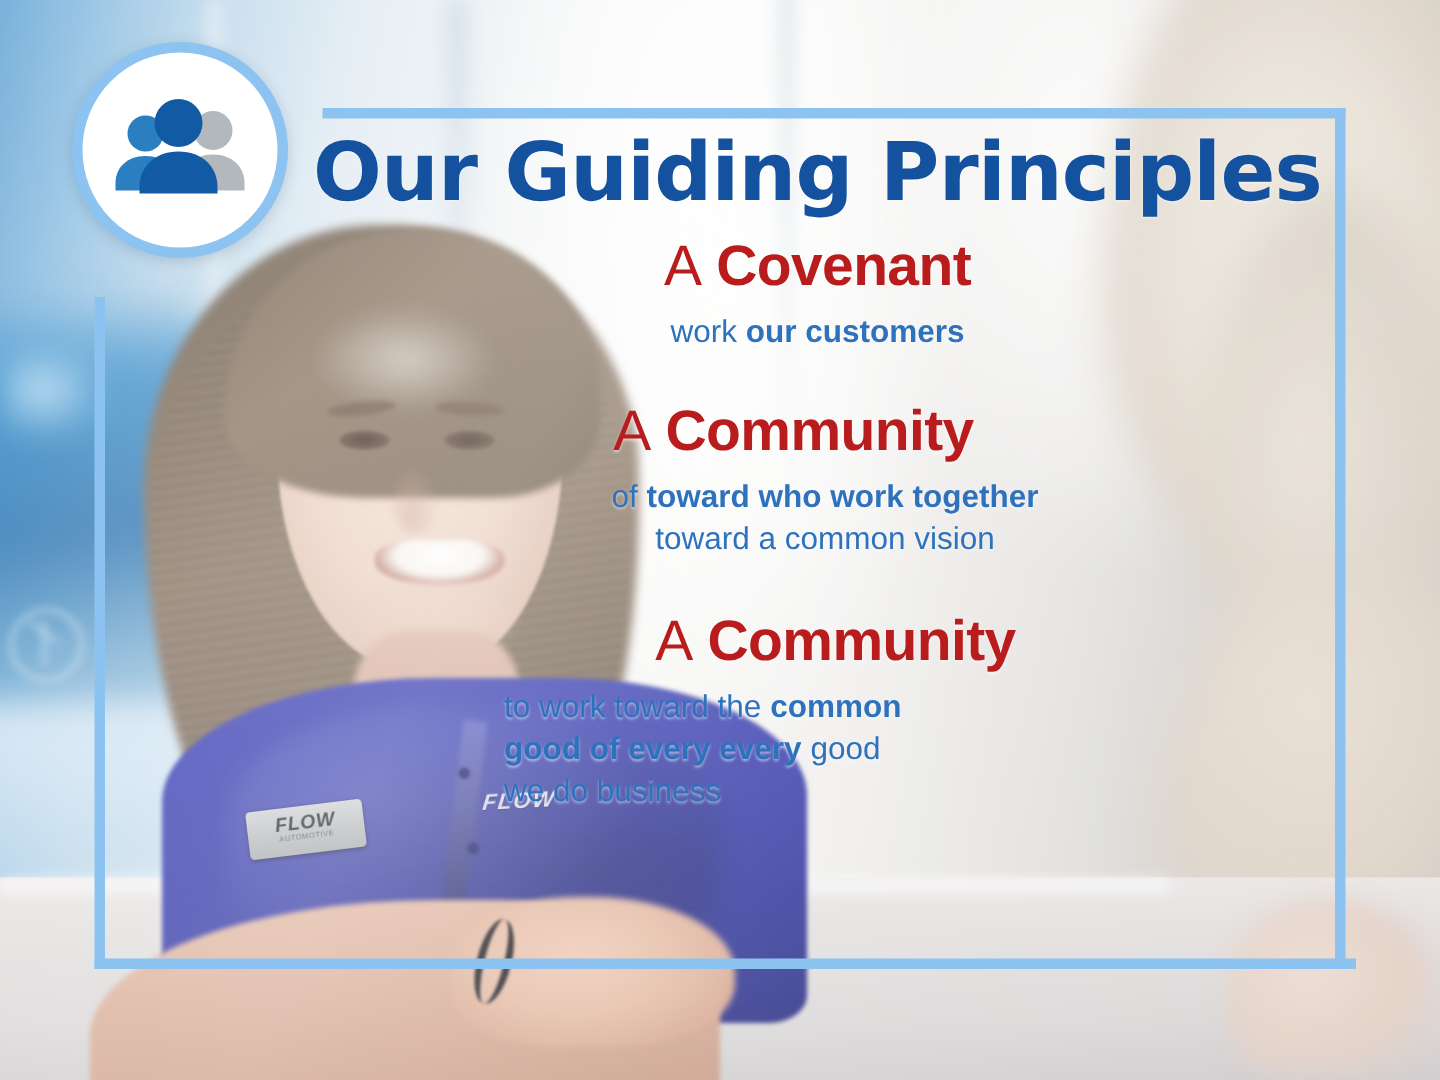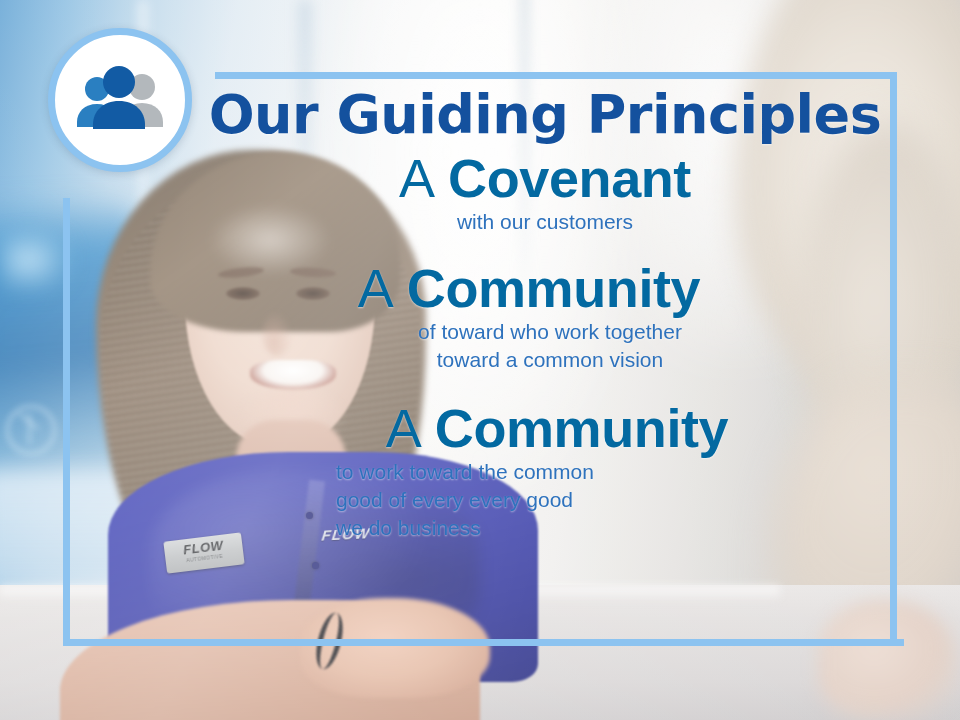--- a/index.html
+++ b/index.html
@@ -323,39 +323,39 @@
     letter-spacing: -0.5px;
     color: #14519e;
     text-align: center;
     margin: 0 0 8px 0;
   }
 
   .principle { margin: 0; }
 
   .p-head {
     font-family: "Liberation Sans", sans-serif;
-    font-size: 54px;
+    font-size: 38px;
     line-height: 52px;
-    color: #0369a1;
+    color: #b91c1c;
     margin: 0;
     white-space: nowrap;
     text-align: center;
   }
   .p-head .art { font-weight: 300; letter-spacing: .5px; }
   .p-head .key { font-weight: 700; letter-spacing: -0.4px; }
 
   .p-sub {
     font-family: "Liberation Sans", sans-serif;
     font-size: 21px;
     line-height: 28px;
     color: #2e72bd;
     margin: 4px 0 0 0;
     font-weight: 400;
   }
-  .p-sub b { font-weight: 400; }
+  .p-sub b { font-weight: 700; }
 
   
   .block-1 { margin-top: 6px; text-align: center; }
   .block-1 .p-sub { text-align: center; }
 
   .block-2 { margin-top: 26px; text-align: center; padding-right: 32px; }
   .block-2 .p-sub { text-align: center; padding-left: 42px; }
 
   .block-3 { margin-top: 28px; text-align: center; padding-left: 24px; }
   .block-3 .p-sub { text-align: left; padding-left: 112px; }
@@ -446,21 +446,21 @@
 
   <div class="copy">
 
     <h1 class="title txtshadow">Our Guiding Principles</h1>
 
     <div class="principle block-1">
       <div class="p-head txtshadow">
         <span class="art">A </span><span class="key">Covenant</span>
       </div>
       <div class="p-sub txtshadow">
-        <span>with </span><b>our customers</b>
+        <span>work </span><b>our customers</b>
       </div>
     </div>
 
     <div class="principle block-2">
       <div class="p-head txtshadow">
         <span class="art">A </span><span class="key">Community</span>
       </div>
       <div class="p-sub txtshadow">
         <span>of </span><b>toward who work together</b><br>
         <span>toward a common vision</span>

